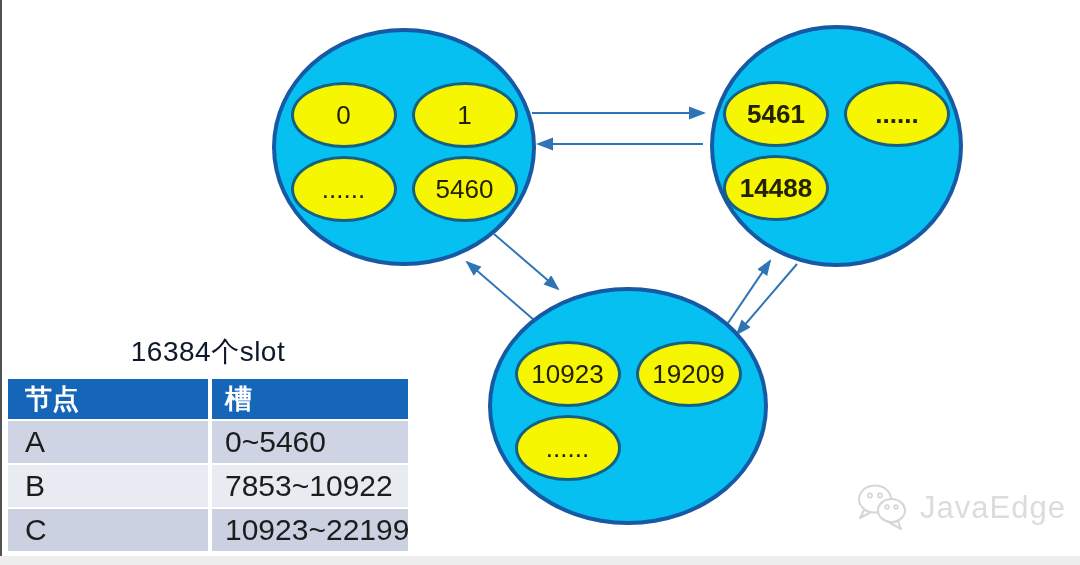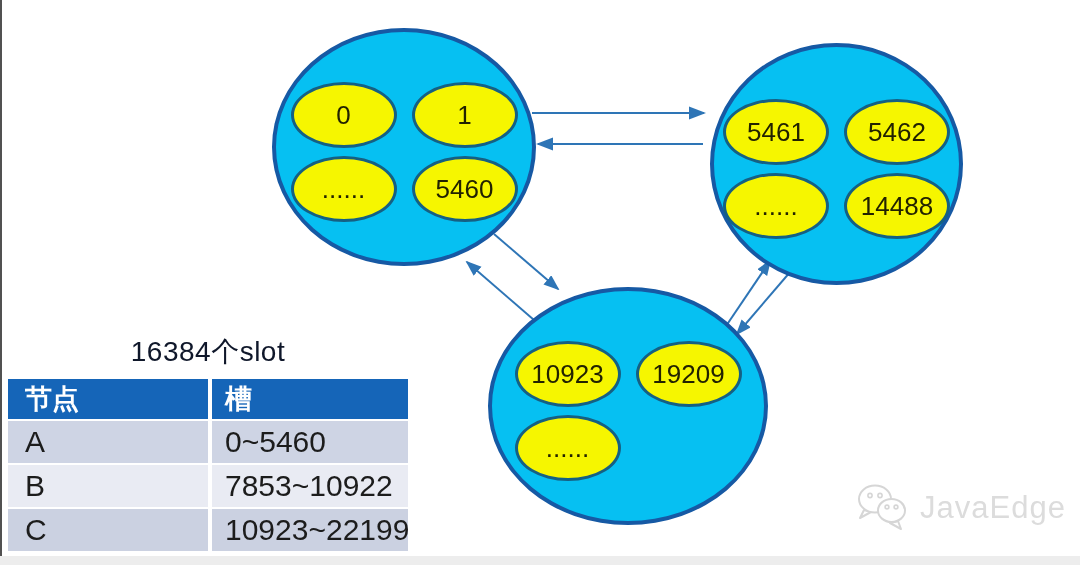--- a/index.html
+++ b/index.html
@@ -14,21 +14,21 @@
   
   svg.arrows { position:absolute; left:0; top:0; }
 
   
   .node {
     position:absolute; border:4px solid #1659a4; background:#06c0f2;
     border-radius:50%; box-sizing:border-box;
     display:flex; align-items:center; justify-content:center;
   }
   .node-a { left:272px; top:28px;  width:264px; height:238px; }
-  .node-b { left:710px; top:43px;  width:253px; height:242px; }
+  .node-b { left:710px; top:25px;  width:253px; height:242px;font-weight:bold; }
   .node-c { left:488px; top:287px; width:280px; height:238px; }
   .slots {
     display:grid; grid-template-columns:106px 106px; grid-auto-rows:66px;
     gap:8px 15px; transform:translateY(5px);
   }
   .slot {
     background:#f6f600; border:3px solid #156083; border-radius:50%;
     box-sizing:border-box; display:flex; align-items:center; justify-content:center;
     font-size:26px; color:#222200;
   }
@@ -95,23 +95,20 @@
         </div>
     </div>
   </div>
 
   <div class="node node-b">
     <div class="slots">
       <div class="slot">
           <span>5461</span>
         </div>
       <div class="slot">
-          <span>5462</span>
-        </div>
-      <div class="slot">
           <span>......</span>
         </div>
       <div class="slot">
           <span>14488</span>
         </div>
     </div>
   </div>
 
   <div class="node node-c">
     <div class="slots">

